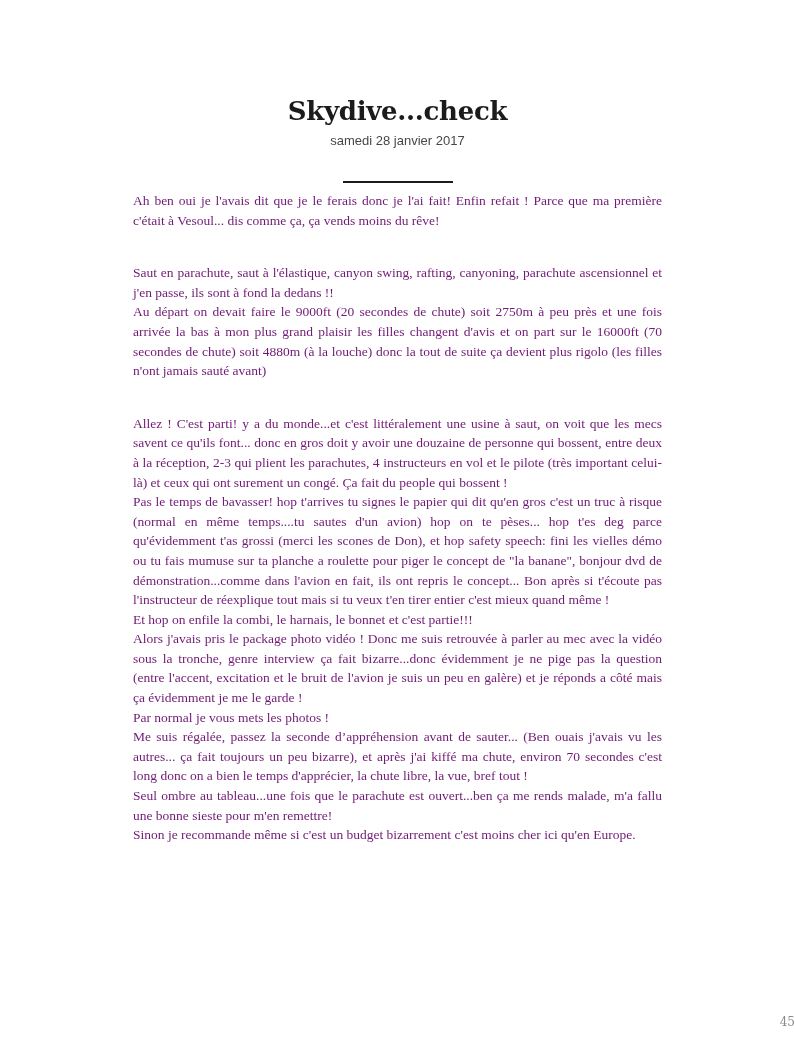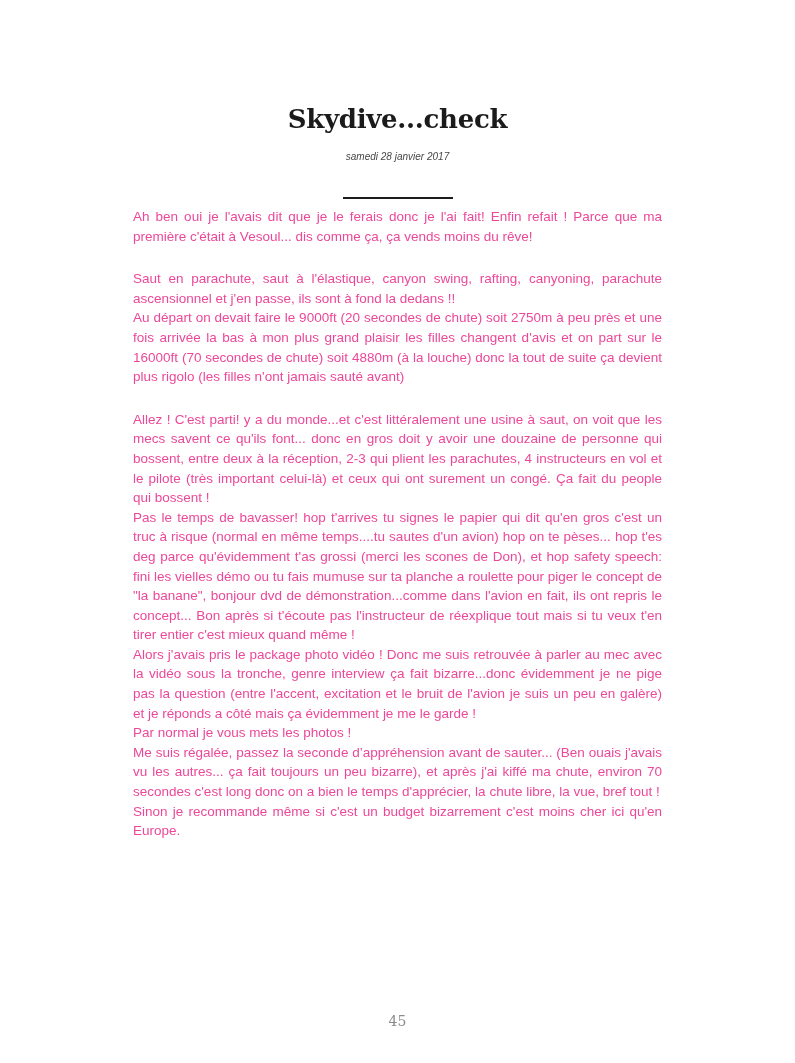--- a/index.html
+++ b/index.html
@@ -13,63 +13,63 @@
     height: 1063px;
     background: #ffffff;
     overflow: hidden;
     font-family: "Liberation Sans", sans-serif;
   }
   .header {
     text-align: center;
     padding-top: 90px;
   }
   .title {
-    margin: 13px;
+    margin: 5px;
     font-family: "DejaVu Serif", serif;
     font-weight: 700;
     font-size: 26px;
     line-height: 32px;
     letter-spacing: -0.3px;
     color: #1b1b1b;
   }
   .date {
     margin-top: 0;
-    font-style: italic;
-    font-size: 10px;
+    font-size: 13px;
     line-height: 18px;
     color: #474747;
   }
   .divider {
     width: 110px;
     height: 2px;
     background: #1c1c1c;
     margin: 31px auto 0 auto;
   }
   .content {
     width: 529px;
     margin: 8px auto 0 auto;
     text-align: justify;
     font-size: 13.5px;
     line-height: 19.6px;
-    color: #ec4899;
+    color: #701a75;
+    font-family: Liberation Serif, serif;
   }
   .content p {
     margin: 0;
   }
   .text-block + .text-block {
-    margin-top: 23px;
+    margin-top: 33px;
   }
   .footer {
     position: absolute;
     bottom: 34px;
     left: 0;
     width: 100%;
-    text-align: center;
+    text-align: right;
     font-family: "DejaVu Serif", serif;
-    font-size: 14px;
+    font-size: 12px;
     color: #8b8b8b;
   }
 </style>
 </head>
 <body>
 
 <div class="page">
   <div class="header">
     <h1 class="title">Skydive...check</h1>
     <div class="date">samedi 28 janvier 2017</div>
@@ -80,23 +80,25 @@
       <div class="text-block">
         <p>Ah ben oui je l'avais dit que je le ferais donc je l'ai fait! Enfin refait ! Parce que ma première c'était à Vesoul... dis comme ça, ça vends moins du rêve!</p>
       </div>
       <div class="text-block">
         <p>Saut en parachute, saut à l'élastique, canyon swing, rafting, canyoning, parachute ascensionnel et j'en passe, ils sont à fond la dedans !!</p>
         <p>Au départ on devait faire le 9000ft (20 secondes de chute) soit 2750m à peu près et une fois arrivée la bas à mon plus grand plaisir les filles changent d'avis et on part sur le 16000ft (70 secondes de chute) soit 4880m (à la louche) donc la tout de suite ça devient plus rigolo (les filles n'ont jamais sauté avant)</p>
       </div>
       <div class="text-block">
         <p>Allez ! C'est parti! y a du monde...et c'est littéralement une usine à saut, on voit que les mecs savent ce qu'ils font... donc en gros doit y avoir une douzaine de personne qui bossent, entre deux à la réception, 2-3 qui plient les parachutes, 4 instructeurs en vol et le pilote (très important celui-là) et ceux qui ont surement un congé. Ça fait du people qui bossent !</p>
         <p>Pas le temps de bavasser! hop t'arrives tu signes le papier qui dit qu'en gros c'est un truc à risque (normal en même temps....tu sautes d'un avion) hop on te pèses... hop t'es deg parce qu'évidemment t'as grossi (merci les scones de Don), et hop safety speech: fini les vielles démo ou tu fais mumuse sur ta planche a roulette pour piger le concept de "la banane", bonjour dvd de démonstration...comme dans l'avion en fait, ils ont repris le concept... Bon après si t'écoute pas l'instructeur de réexplique tout mais si tu veux t'en tirer entier c'est mieux quand même !</p>
+        <p>Et hop on enfile la combi, le harnais, le bonnet et c'est partie!!!</p>
         <p>Alors j'avais pris le package photo vidéo ! Donc me suis retrouvée à parler au mec avec la vidéo sous la tronche, genre interview ça fait bizarre...donc évidemment je ne pige pas la question (entre l'accent, excitation et le bruit de l'avion je suis un peu en galère) et je réponds a côté mais ça évidemment je me le garde !</p>
         <p>Par normal je vous mets les photos !</p>
         <p>Me suis régalée, passez la seconde d’appréhension avant de sauter... (Ben ouais j'avais vu les autres... ça fait toujours un peu bizarre), et après j'ai kiffé ma chute, environ 70 secondes c'est long donc on a bien le temps d'apprécier, la chute libre, la vue, bref tout !</p>
+        <p>Seul ombre au tableau...une fois que le parachute est ouvert...ben ça me rends malade, m'a fallu une bonne sieste pour m'en remettre!</p>
         <p>Sinon je recommande même si c'est un budget bizarrement c'est moins cher ici qu'en Europe.</p>
       </div>
     </div>
 
   <div class="footer">
     <span>45</span>
   </div>
 </div>
 
 </body></html>

